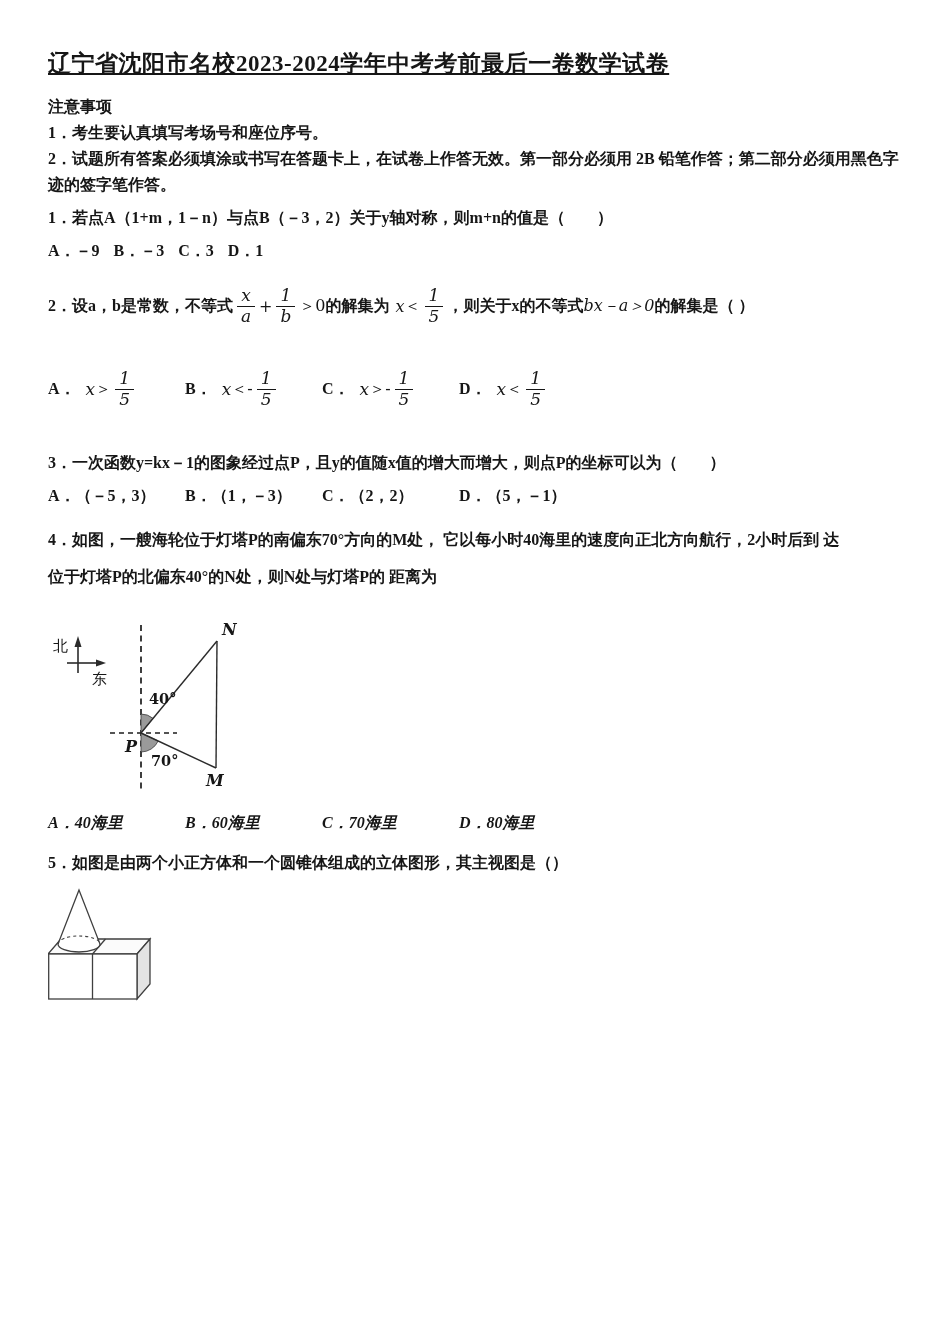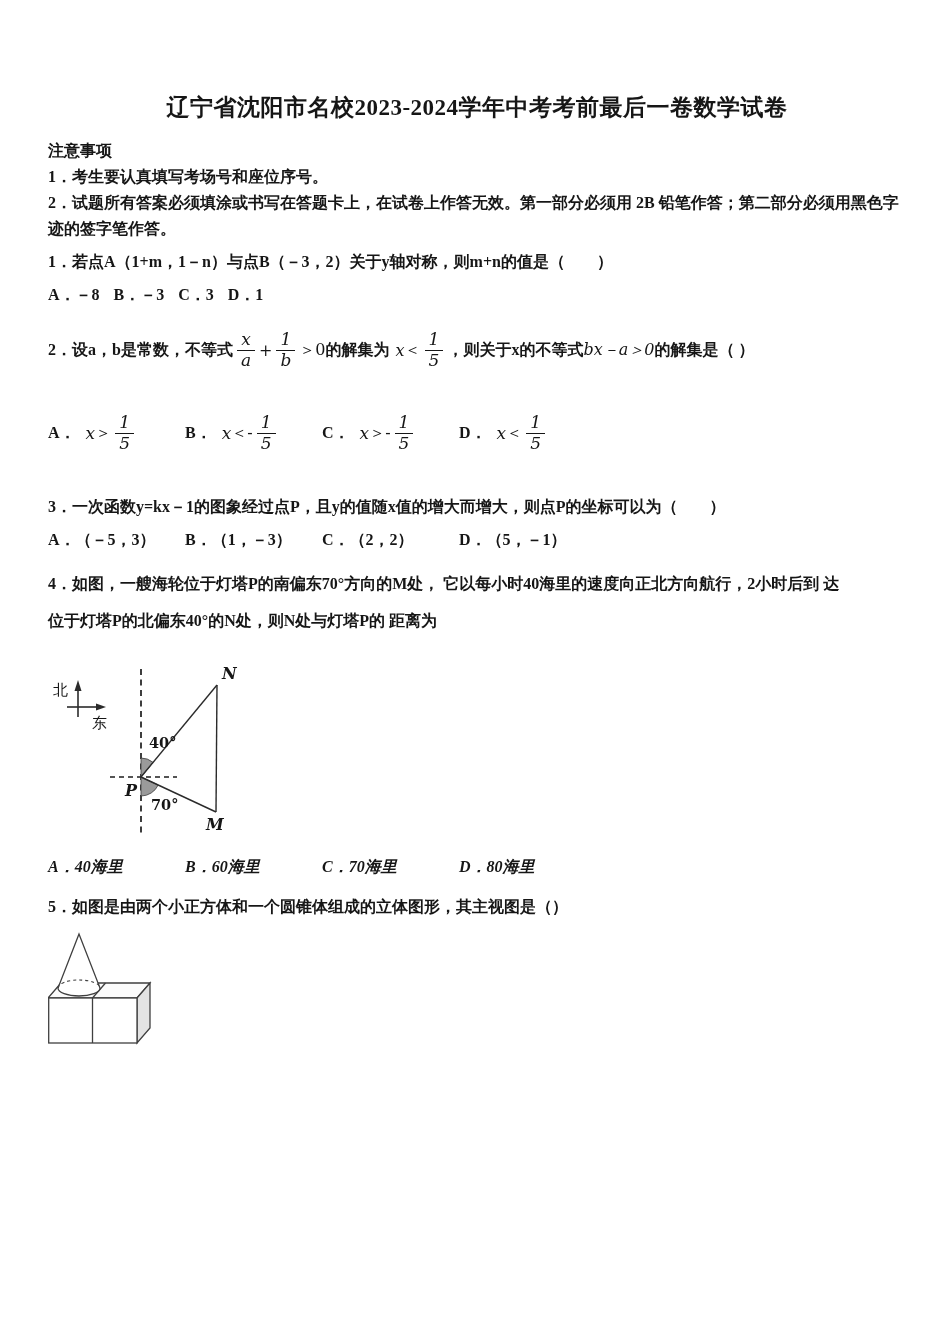--- a/index.html
+++ b/index.html
@@ -7,25 +7,25 @@
     position:relative;
     width:950px;height:1344px;
     background:#ffffff;
     color:#161616;
     font-family:"Liberation Serif","DejaVu Serif",serif;
     font-size:16px;
     overflow:hidden;
   }
   .content{padding:0 44px 0 48px;}
   .title{
-    padding-top:92px;
-    text-align:center;
+    padding-top:48px;
     font-size:23px;
     font-weight:bold;
     letter-spacing:0.5px;
+    text-decoration:underline;
   }
   .notice-heading{margin-top:15px;font-weight:600;line-height:26px;}
   .notice-item{font-weight:600;line-height:26px;}
   .sec-heading{margin-top:20px;font-weight:600;line-height:26px;}
   .qtext{margin-top:7px;font-weight:600;line-height:26px;}
   .q4text{margin-top:12px;font-weight:600;line-height:37px;}
   .optrow{display:flex;margin-top:7px;font-weight:600;line-height:26px;}
   .optrow .col{width:137px;flex:0 0 auto;}
   .optrow .col:last-child{width:auto;}
   .optrow-tight{display:flex;gap:14px;margin-top:7px;font-weight:600;line-height:26px;}
@@ -62,21 +62,21 @@
 
     <div class="title">辽宁省沈阳市名校2023-2024学年中考考前最后一卷数学试卷</div>
 
     <div class="notice-heading">注意事项</div>
     <div class="notice-item">1．考生要认真填写考场号和座位序号。</div>
     <div class="notice-item">2．试题所有答案必须填涂或书写在答题卡上，在试卷上作答无效。第一部分必须用 2B 铅笔作答；第二部分必须用黑色字迹的签字笔作答。</div>
 
 
     <div class="qtext">1．若点A（1+m，1－n）与点B（－3，2）关于y轴对称，则m+n的值是（　　）</div>
     <div class="optrow-tight">
-      <span>A．－8</span>
+      <span>A．－9</span>
       <span>B．－3</span>
       <span>C．3</span>
       <span>D．1</span>
     </div>
 
     <div class="mathline">
       <span>2．设a，b是常数，不等式</span>
       <span class="frac">
         <span class="fnum">x</span>
         <span class="fden">a</span>

